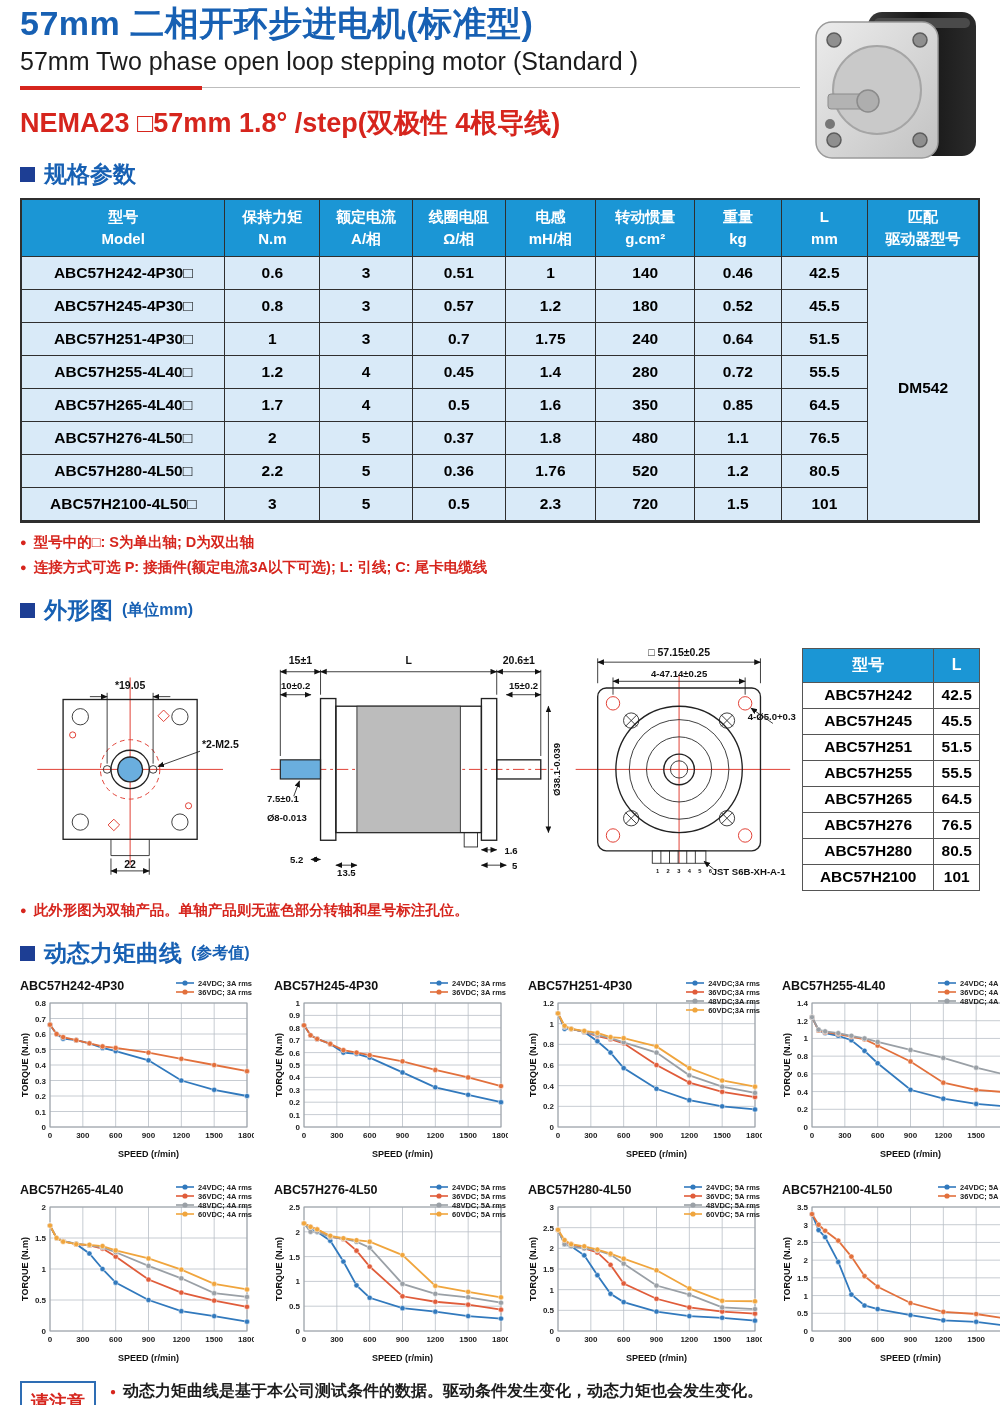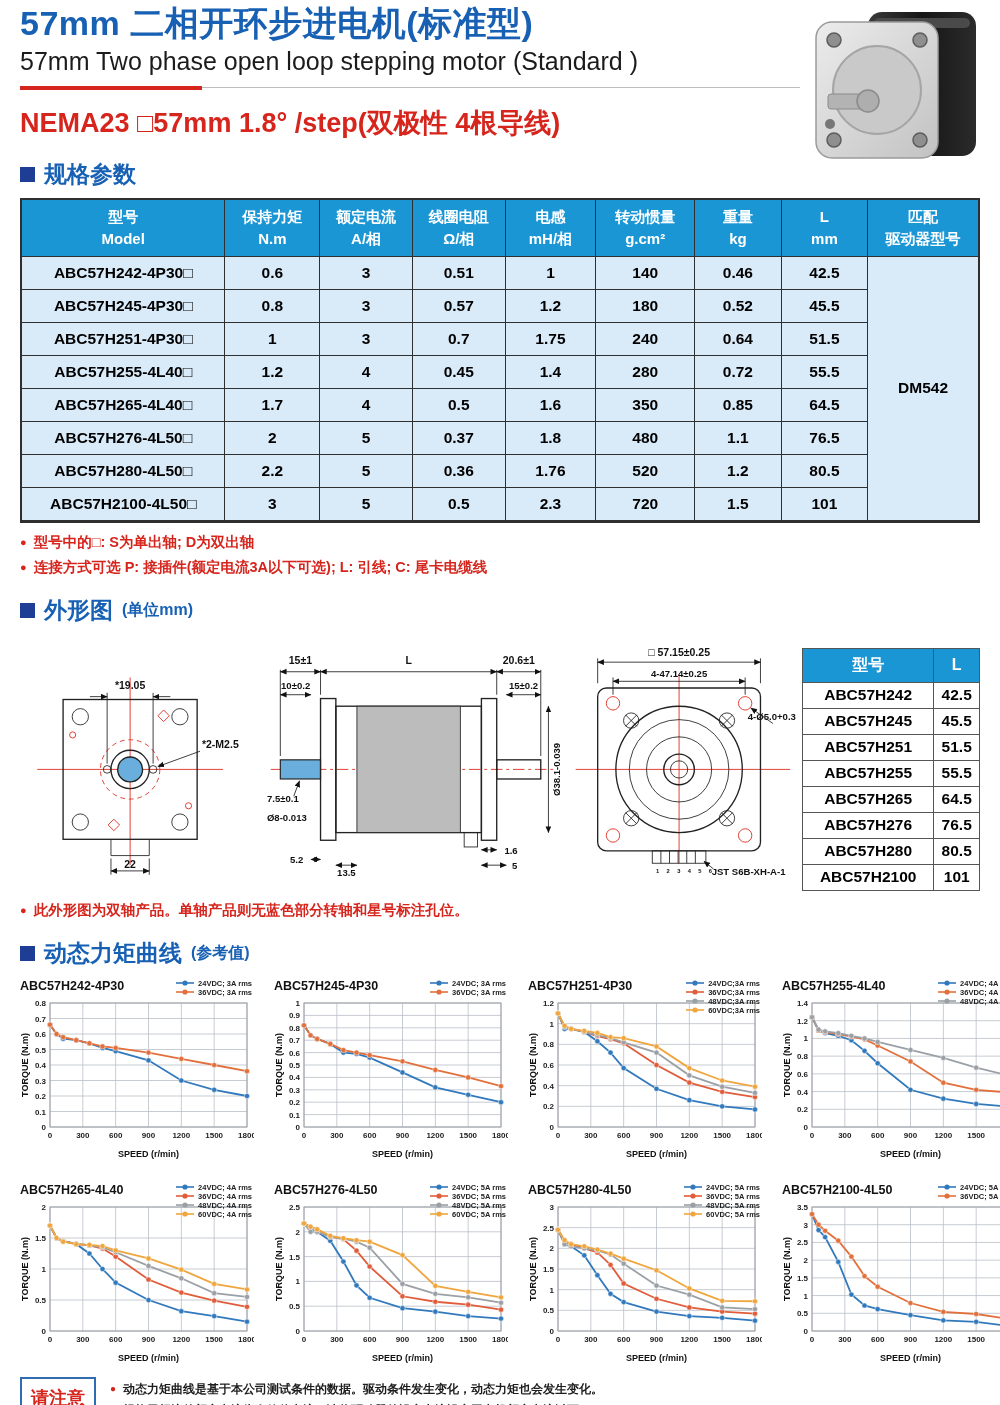--- a/index.html
+++ b/index.html
@@ -57,21 +57,21 @@
   .chart-title{font-size:12.5px;font-weight:bold;color:#111;height:16px;}
   .chart-legend{position:absolute;top:0;right:2px;z-index:2;}
   .legend-item{display:flex;align-items:center;gap:3px;font-size:7.5px;font-weight:bold;color:#222;line-height:9px;}
   .tick{font:bold 8px "Liberation Sans",sans-serif;fill:#222;}
   .axis-label{font:bold 9px "Liberation Sans",sans-serif;fill:#111;}
 
   
   .footer{display:flex;align-items:center;gap:14px;margin-top:10px;}
   .notice-badge{border:2px solid #2e6db4;color:#d6251d;font-size:18px;font-weight:bold;padding:7px 9px;background:#fff;}
   ul.footer-notes{list-style:none;margin:0;padding:0;}
-  ul.footer-notes li{color:#1d1d1d;font-size:12px;font-weight:bold;margin-top:4px;}
+  ul.footer-notes li{color:#1d1d1d;font-size:16px;font-weight:bold;margin-top:4px;}
   ul.footer-notes li::before{content:"●";color:#d6251d;font-size:10px;margin-right:7px;vertical-align:1px;}
 </style>
 </head>
 <body>
 
 <div class="page">
 
   <div>
     <div class="title-cn">57mm 二相开环步进电机(标准型)</div>
     <div class="title-en">57mm Two phase open loop stepping motor (Standard )</div>

